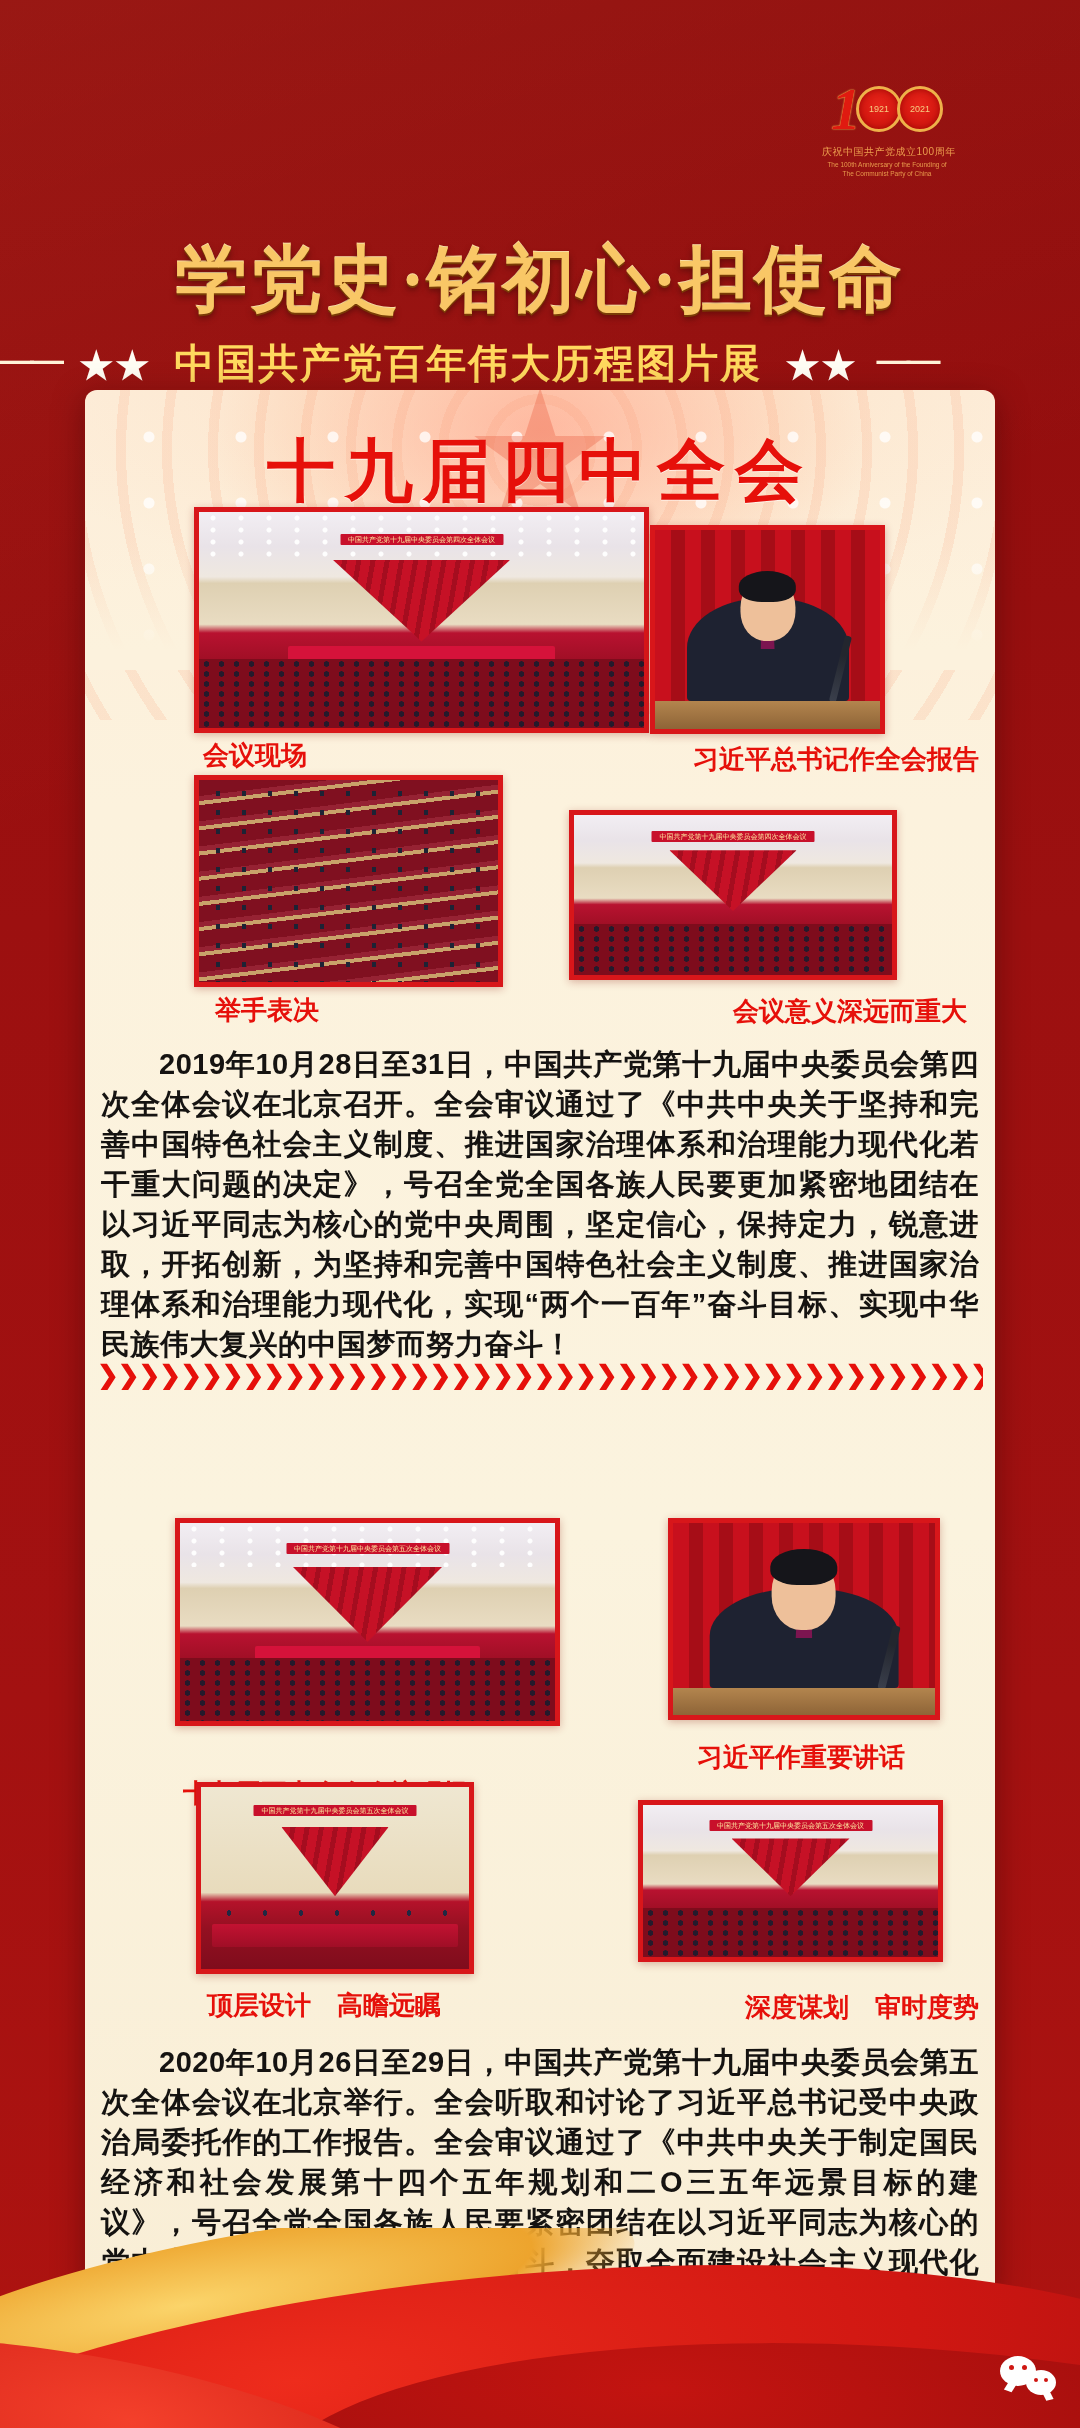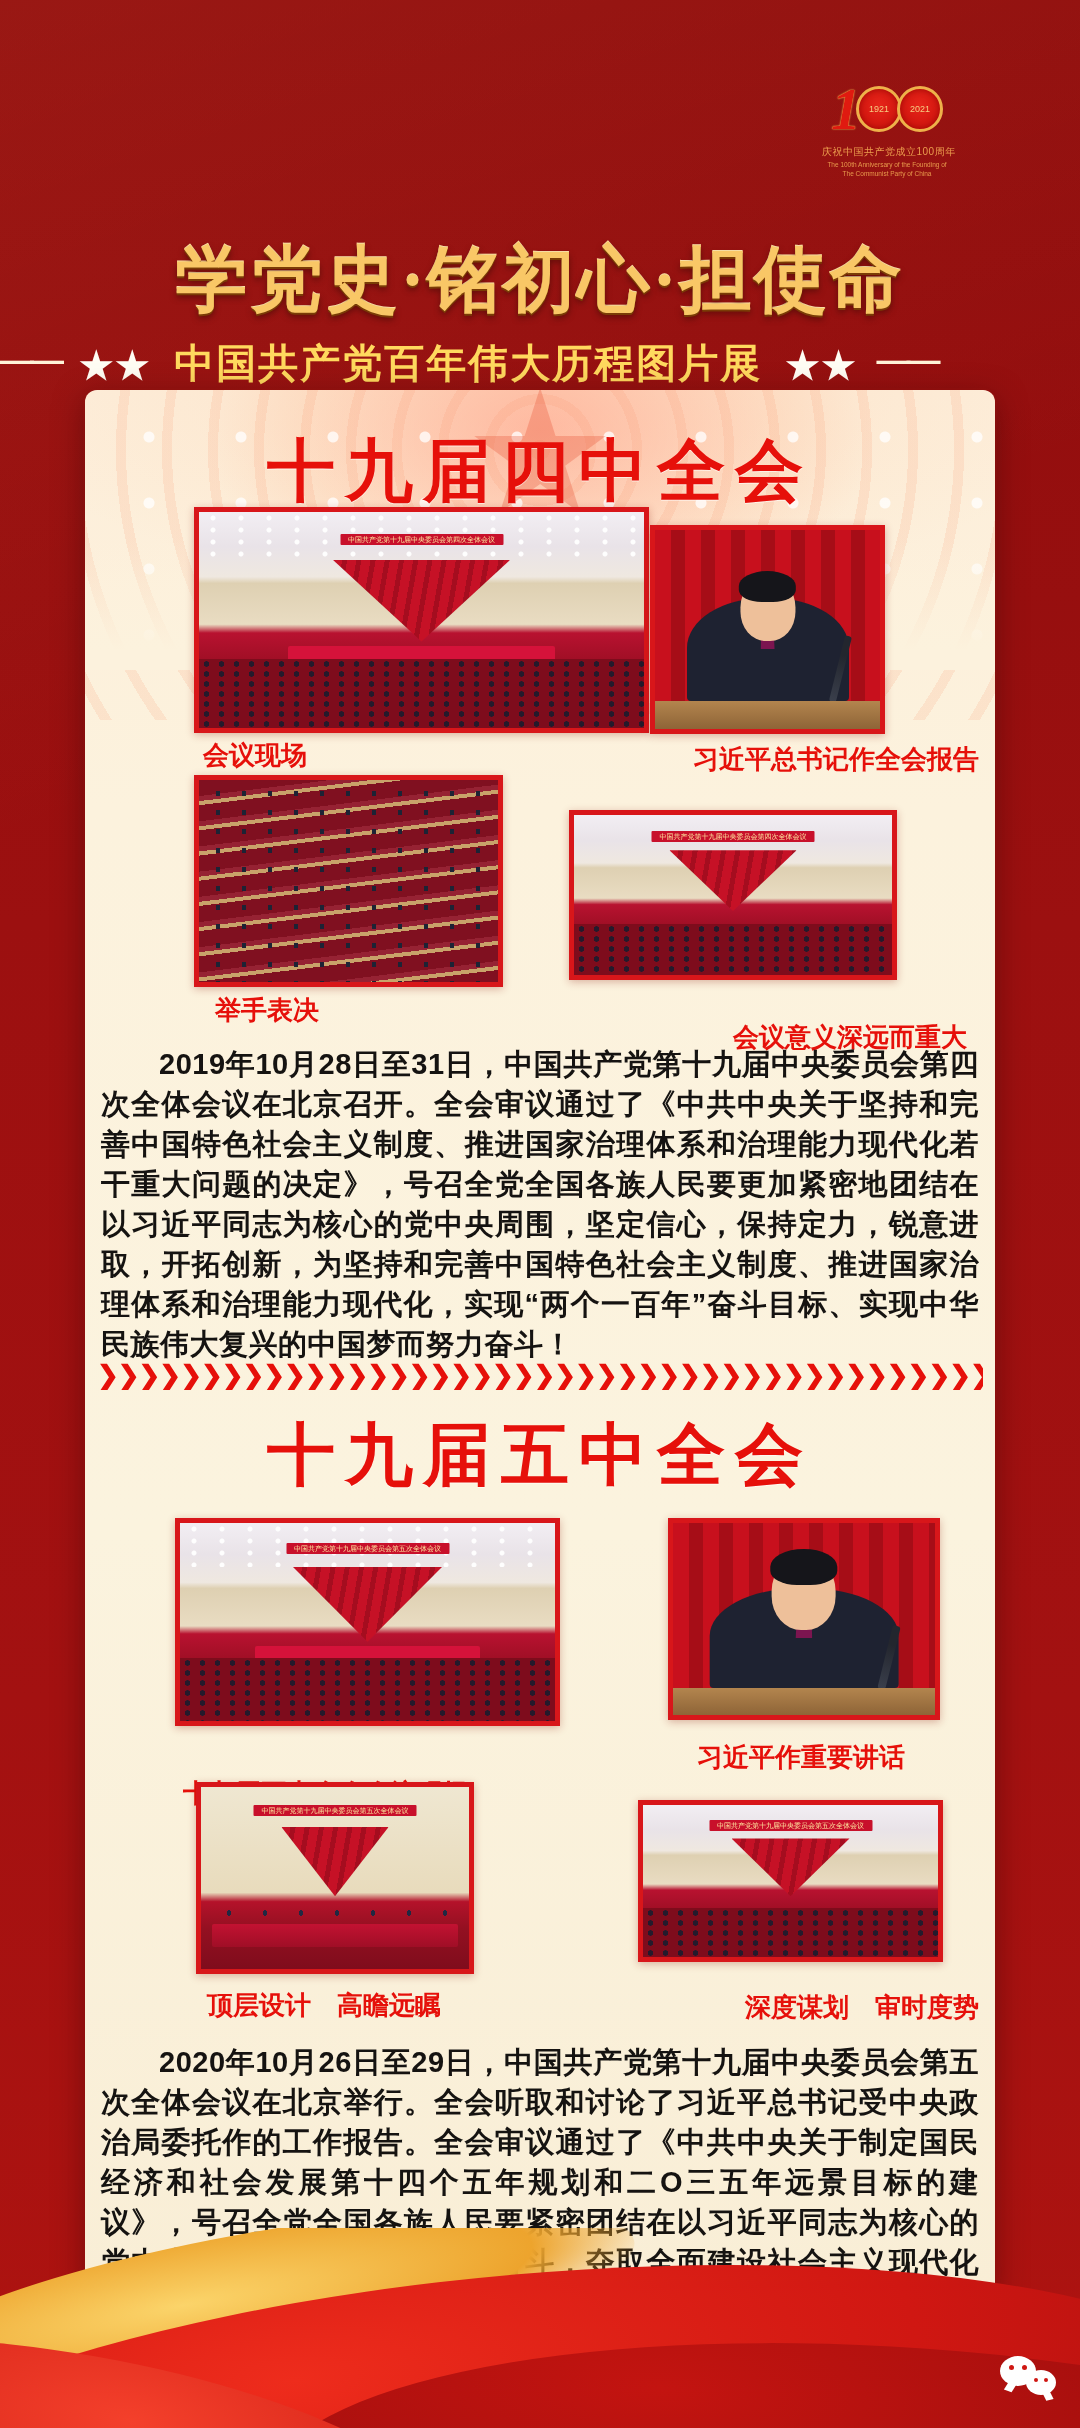--- a/index.html
+++ b/index.html
@@ -79,21 +79,21 @@
   .ph1{left:109px;top:117px;width:455px;height:226px;}
   .ph2{left:565px;top:135px;width:235px;height:209px;}
   .ph3{left:109px;top:385px;width:309px;height:212px;}
   .ph4{left:484px;top:420px;width:328px;height:170px;}
   .ph5{left:90px; top:1128px;width:385px;height:208px;}
   .ph6{left:583px;top:1128px;width:272px;height:202px;}
   .ph7{left:111px;top:1392px;width:278px;height:192px;}
   .ph8{left:553px;top:1410px;width:305px;height:162px;}
   .caption{position:absolute;font-size:26px;font-weight:bold;color:#e6100a;white-space:nowrap;}
   .c1{left:118px;top:348px;} .c2{left:608px;top:352px;}
-  .c3{left:130px;top:603px;} .c4{left:648px;top:604px;margin-top:26px;}
+  .c3{left:130px;top:603px;} .c4{left:648px;top:604px;}
   .c5{left:98px; top:1386px;} .c6{left:612px;top:1350px;}
   .c7{left:122px;top:1598px;} .c8{left:660px;top:1600px;text-align:center;}
   
   .scene-hall{position:relative;width:100%;height:100%;
     background:linear-gradient(180deg,#f2eef3 0%,#e9e3e8 16%,#efe8e0 30%,#ded0b2 33%,#e9dcc2 52%,#b81230 56%,#a10f26 68%,#8c0c20 100%);}
   .lights{position:absolute;left:0;top:0;width:100%;height:22%;
     background-image:radial-gradient(circle, rgba(255,255,255,.95) 2px, rgba(255,255,255,0) 3px);
     background-size:28px 12px;}
   .fan{position:absolute;left:50%;top:22%;transform:translateX(-50%);width:40%;height:38%;
     clip-path:polygon(0 0,100% 0,50% 100%);
@@ -252,21 +252,20 @@
       </div>
     </div>
 
     <div class="caption c3">举手表决</div>
     <div class="caption c4">会议意义深远而重大</div>
 
     <div class="para pa1">2019年10月28日至31日，中国共产党第十九届中央委员会第四次全体会议在北京召开。全会审议通过了《中共中央关于坚持和完善中国特色社会主义制度、推进国家治理体系和治理能力现代化若干重大问题的决定》，号召全党全国各族人民要更加紧密地团结在以习近平同志为核心的党中央周围，坚定信心，保持定力，锐意进取，开拓创新，为坚持和完善中国特色社会主义制度、推进国家治理体系和治理能力现代化，实现“两个一百年”奋斗目标、实现中华民族伟大复兴的中国梦而努力奋斗！</div>
 
     <div class="chev">❯❯❯❯❯❯❯❯❯❯❯❯❯❯❯❯❯❯❯❯❯❯❯❯❯❯❯❯❯❯❯❯❯❯❯❯❯❯❯❯❯❯❯❯❯❯❯❯❯❯❯❯</div>
 
-    <div class="sec-title t2">十九届五中全会</div>
 
     <div class="photo ph5">
       <div class="scene-hall">
         <div class="lights"></div>
         <div class="banner">中国共产党第十九届中央委员会第五次全体会议</div>
         <div class="fan"></div>
         <div class="stage"></div>
         <div class="crowd"></div>
       </div>
     </div>

